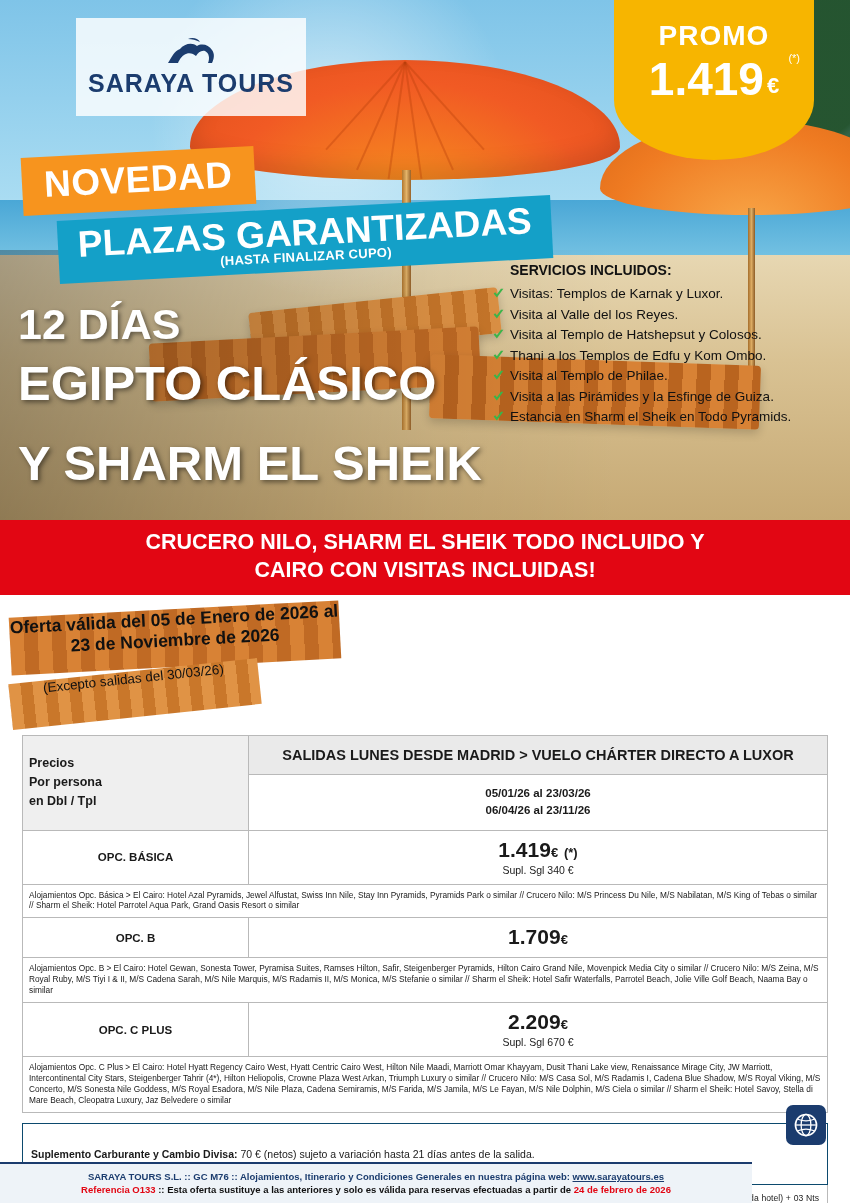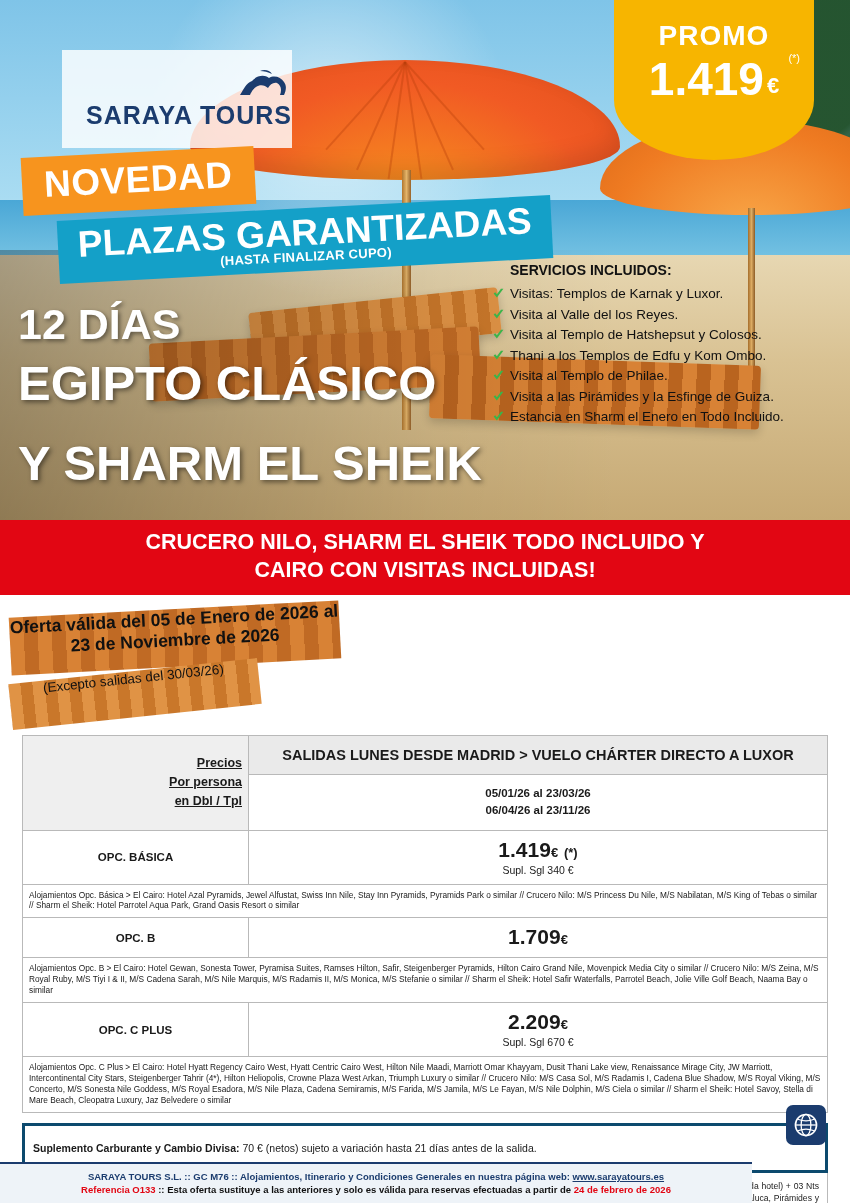--- a/index.html
+++ b/index.html
@@ -81,23 +81,23 @@
       radial-gradient(ellipse at 100% 0%, rgba(32,78,40,0.85) 0 40%, rgba(32,78,40,0) 42%),
       radial-gradient(ellipse at 80% 10%, rgba(44,96,48,0.75) 0 30%, rgba(44,96,48,0) 32%);
   }
   .hero .shade-left {
     position:absolute; left:0; top:250px; width:620px; height:270px;
     background: linear-gradient(to right, rgba(0,0,0,0.28), rgba(0,0,0,0.05) 70%, rgba(0,0,0,0));
   }
 
   
   .logo-box {
-    position:absolute; left:62px; top:18px; width:230px; height:98px;
+    position:absolute; left:76px; top:18px; width:230px; height:98px;
     background: rgba(255,255,255,0.82);
-    display:flex; flex-direction:column; align-items:flex-end; justify-content:center;margin-top:32px;
+    display:flex; flex-direction:column; align-items:center; justify-content:center;
   }
   .logo-mark { width:58px; height:30px; margin-bottom:2px; }
   .logo-text {
     font-weight:bold; font-size:25px; letter-spacing:1px; color:#1b3c6e;
   }
 
   
   .promo {
     position:absolute; right:36px; top:0; width:200px; height:160px;
     background:#f7b500;
@@ -170,40 +170,40 @@
   
   .validity { text-align:center; padding:14px 10px 4px 10px; }
   .validity .l1 { font-weight:bold; font-size:17.5px; color:#111; }
   .validity .l2 { font-size:13.5px; color:#111; margin-top:4px; }
 
   
   .table-wrap { padding: 14px 22px 0 22px; }
   table.prices { width:100%; border-collapse:collapse; }
   table.prices td { border:1px solid #b9b9b9; vertical-align:middle; }
   .cell-left {
-    width:226px; text-align:right; background:#efefef; font-weight:bold; font-size:12.5px;
-    line-height:1.55; padding:10px 6px;text-decoration:underline;
+    width:226px; text-align:left; background:#efefef; font-weight:bold; font-size:12.5px;
+    line-height:1.55; padding:10px 6px;
   }
   .cell-head {
     background:#eaeaea; text-align:center; font-weight:bold; font-size:14.5px; padding:11px 6px;
   }
   .cell-dates { text-align:center; font-weight:bold; font-size:11.5px; padding:10px 6px; line-height:1.5;}
   .opc { text-align:center; font-weight:bold; font-size:11.5px; padding:9px 0; }
   .price-cell { text-align:center; padding:7px 4px 8px 4px; }
   .price-cell .big { font-weight:bold; font-size:21px; }
   .price-cell .big .eur { font-size:13px; }
   .price-cell .sup { font-size:10.5px; margin-top:2px; }
   .notes-row td {
     font-size:8.3px; line-height:1.32; padding:5px 6px 6px 6px; border-top:none;
   }
 
   
   .lower { padding: 10px 22px 0 22px; }
   .supl {
-    border:3px solid #0c4a6e; padding:16px 8px; font-size:10.5px; font-weight:bold;
+    border:1px solid #0c4a6e; padding:24px 8px; font-size:10.5px; font-weight:bold;
   }
   .supl span.reg { font-weight:normal; }
   .legal {
     border:1px solid #b9b9b9; border-top:none; padding:8px 8px 9px 8px;
     font-size:8.6px; line-height:1.38; text-align:justify;
   }
   .legal p { margin:0 0 5px 0; }
   .legal p:last-child { margin-bottom:0; }
 
   
@@ -315,21 +315,21 @@
       <li>
         <svg class="check" viewBox="0 0 16 16">
             <path d="M2 8 L6 13 L14 2 L11 2 L6 9 L4 6.5 Z" fill="#3ab54a"></path>
           </svg>
         <span>Visita a las Pirámides y la Esfinge de Guiza.</span>
       </li>
       <li>
         <svg class="check" viewBox="0 0 16 16">
             <path d="M2 8 L6 13 L14 2 L11 2 L6 9 L4 6.5 Z" fill="#3ab54a"></path>
           </svg>
-        <span>Estancia en Sharm el Enero  en Todo Incluido.</span>
+        <span>Estancia en Sharm el Sheik  en Todo Pyramids.</span>
       </li>
     </ul>
   </div>
 </div>
 
 <div class="red-banner">
   <div>CRUCERO NILO, SHARM EL SHEIK TODO INCLUIDO Y</div>
   <div>CAIRO CON VISITAS INCLUIDAS!</div>
 </div>
 

